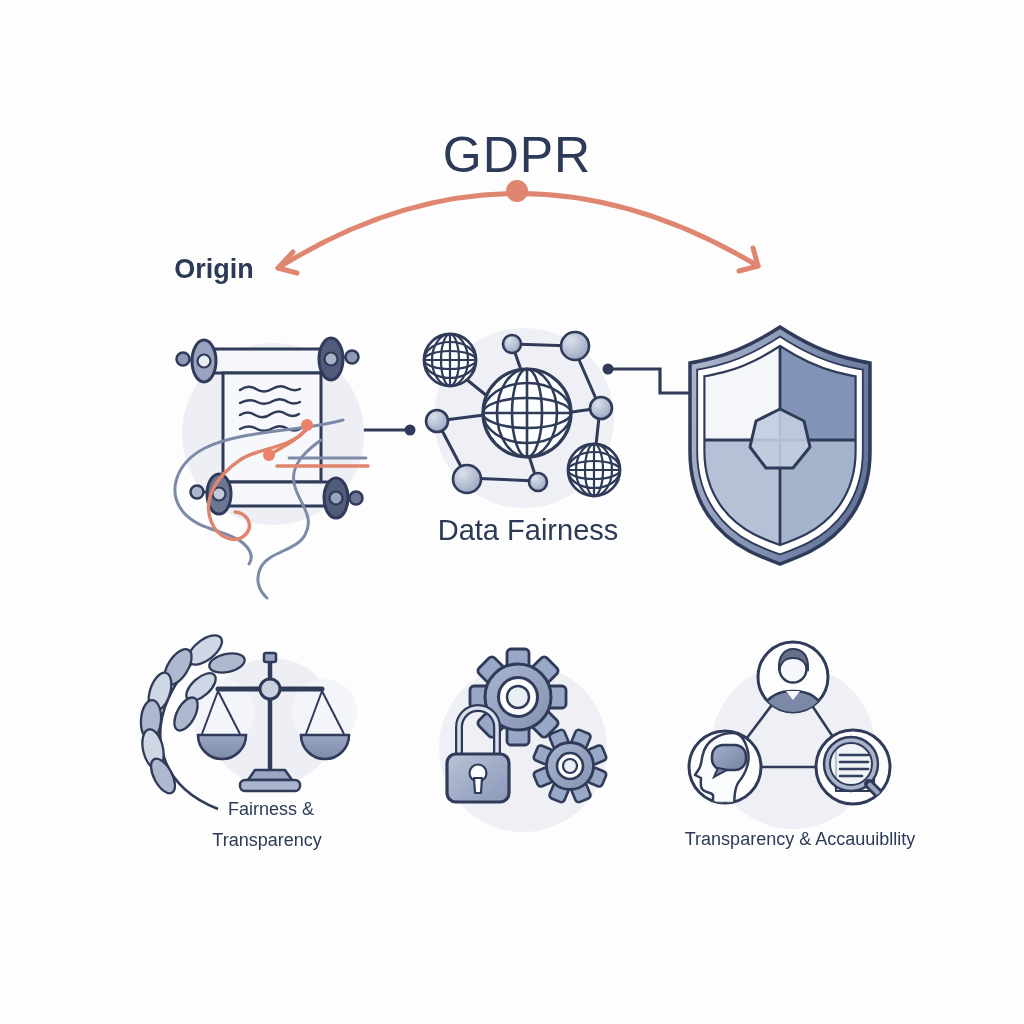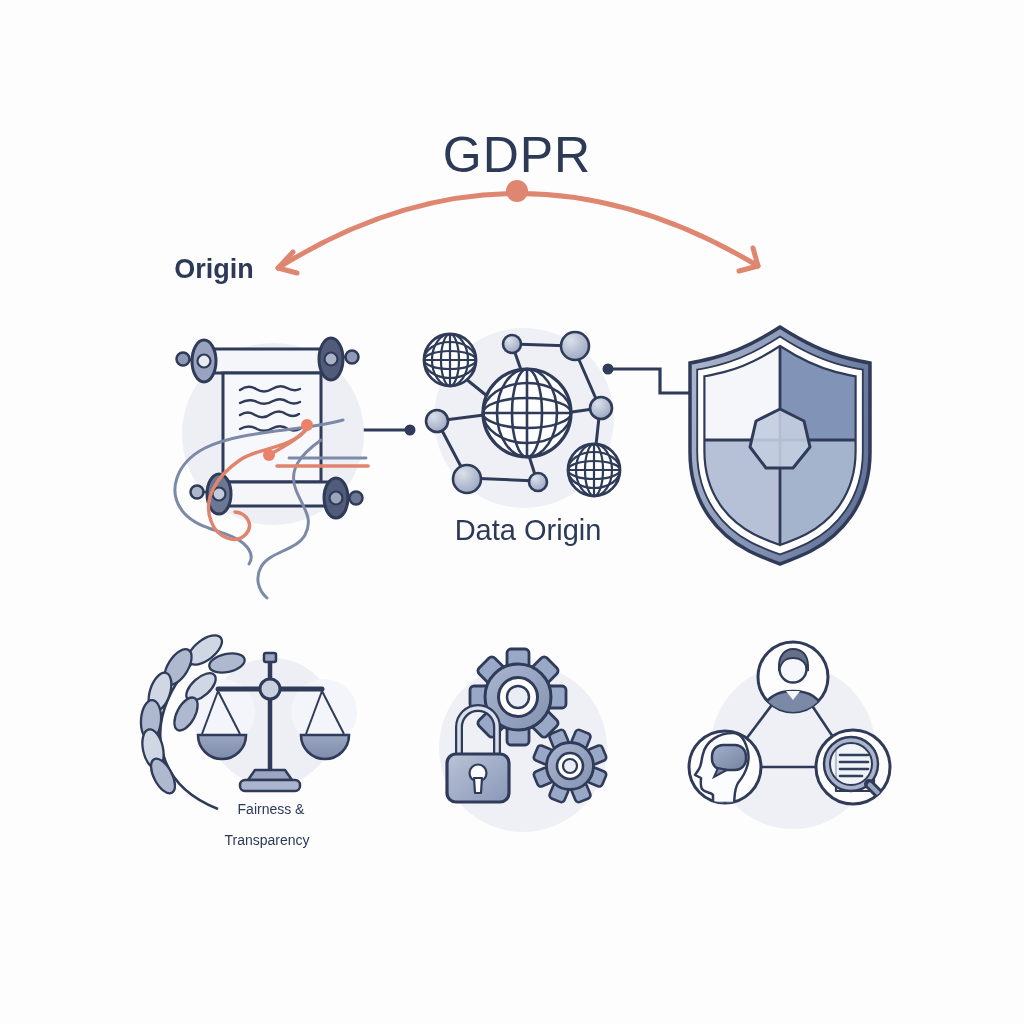--- a/index.html
+++ b/index.html
@@ -3,21 +3,21 @@
 <meta charset="utf-8">
 <style>
   html,body{margin:0;padding:0;background:#fdfdfd;}
   .canvas{position:relative;width:940px;height:1024px;background:#fdfdfd;overflow:hidden;
           font-family:"Liberation Sans", sans-serif;}
   .canvas svg{position:absolute;left:0;top:0;}
   .label{position:absolute;color:#2c3a57;white-space:nowrap;transform:translateX(-50%);}
   .title{font-size:50px;font-weight:500;letter-spacing:1px;}
   .mid{font-size:29px;}
   .origin{font-size:27px;font-weight:bold;}
-  .small{font-size:14px;text-align:center;line-height:31px;}
+  .small{font-size:18px;text-align:center;line-height:31px;}
   .ink{stroke:#2f3b58;}
 </style>
 </head>
 <body>
 
 <div class="canvas">
 <svg width="1024" height="1024" viewBox="0 0 1024 1024">
   <defs>
     <linearGradient id="shieldGrad" x1="0" y1="0" x2="1" y2="0.35">
       <stop offset="0" stop-color="#b0bacf"></stop>
@@ -309,16 +309,17 @@
         <circle cx="851" cy="764" r="21" fill="none" class="ink" stroke-width="2"></circle>
         <line x1="869" y1="784" x2="888" y2="803" stroke="#2f3b58" stroke-width="10" stroke-linecap="round"></line>
         <line x1="870" y1="785" x2="886" y2="801" stroke="#99a5c0" stroke-width="4.5" stroke-linecap="round"></line>
       </g>
     </g>
   </g>
 </svg>
 
 <div class="label title" style="left:517px; top:126px;">GDPR</div>
 <div class="label origin" style="left:214px; top:254px;">Origin</div>
-<div class="label mid" style="left:528px; top:514px;">Data Origin</div>
+<div class="label mid" style="left:528px; top:514px;">Data Fairness</div>
 <div class="label small" style="left:271px; top:794px;">Fairness &amp;</div>
 <div class="label small" style="left:267px; top:825px;">Transparency</div>
+<div class="label small" style="left:800px; top:824px;">Transparency &amp; Accauuibllity</div>
 </div>
 
 </body></html>

